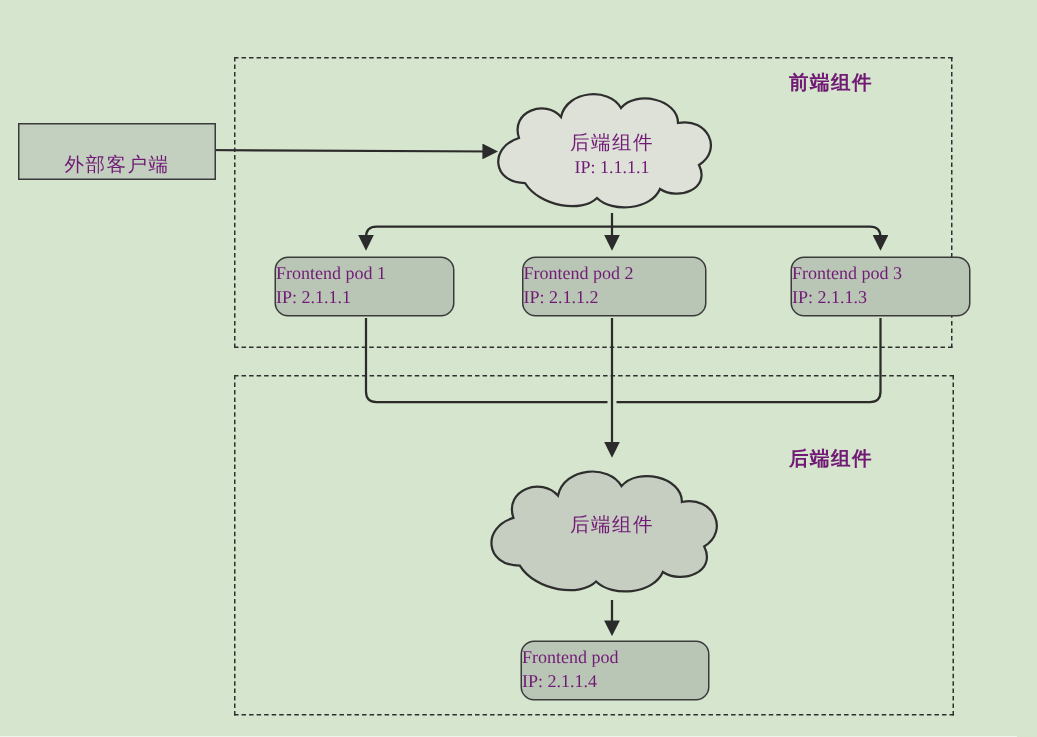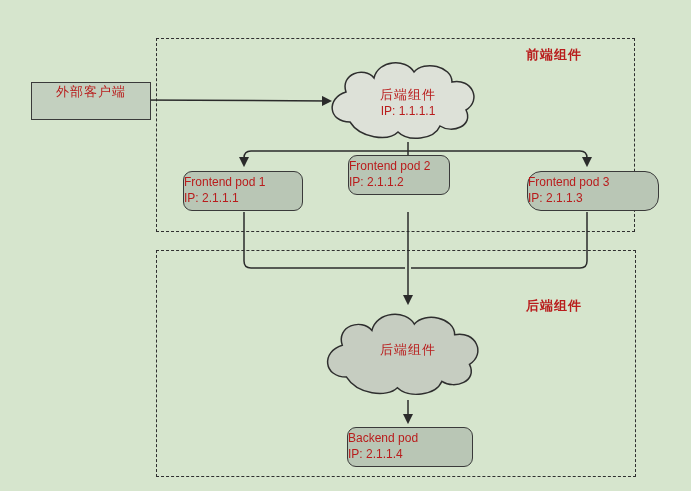--- a/index.html
+++ b/index.html
@@ -3,22 +3,22 @@
 <meta charset="utf-8">
 <title>Kubernetes Frontend/Backend Diagram</title>
 <style>
   html, body { margin: 0; padding: 0; background: #ffffff; }
   .canvas {
     position: relative;
     width: 691px;
     height: 491px;
     background: #d6e5cd;
     overflow: hidden;
-    font-family: Liberation Sans, sans-serif;
-    color: #b91c1c;
+    font-family: Liberation Serif, serif;
+    color: #701a75;
   }
   .layer {
     position: absolute;
     left: 0; top: 0;
   }
   .group-box {
     position: absolute;
     border: 1.5px dashed #2f2f2f;
     background: transparent;
     box-sizing: border-box;
@@ -27,30 +27,29 @@
     position: absolute;
     width: 96px;
     text-align: center;
     font-size: 13px;
     font-weight: bold;
     letter-spacing: 1px;
   }
   .client-box {
     position: absolute;
     left: 12px; top: 82px;
-    width: 120px; height: 38px;
+    width: 132px; height: 38px;
     background: #c3d0bf;
     border: 1.5px solid #3a3a3a;
     box-sizing: border-box;
     display: flex;
-    align-items: flex-start;
+    align-items: flex-end;
     justify-content: center;
     font-size: 13px;
     letter-spacing: 1px;
-    margin-left: 19px;
   }
   .pod {
     position: absolute;
     height: 40px;
     background: #b9c6b5;
     border: 1.5px solid #3a3a3a;
     border-radius: 9px;
     box-sizing: border-box;
     display: flex;
     flex-direction: column;
@@ -115,27 +114,27 @@
     <div class="svc-ip">IP: 1.1.1.1</div>
   </div>
   <div class="cloud-label" style="left:338px; top:342px;">
     <div class="svc-name">后端组件</div>
   </div>
 
   <div class="pod" style="left:183px; top:171px; width:120px;">
     <div class="pod-name">Frontend pod 1</div>
     <div class="pod-ip">IP: 2.1.1.1</div>
   </div>
-  <div class="pod" style="left:348px; top:155px; width:102px;">
+  <div class="pod" style="left:348px; top:171px; width:123px;">
     <div class="pod-name">Frontend pod 2</div>
     <div class="pod-ip">IP: 2.1.1.2</div>
   </div>
-  <div class="pod" style="left:527px; top:171px; width:132px;border-radius:14px;">
+  <div class="pod" style="left:527px; top:171px; width:120px;">
     <div class="pod-name">Frontend pod 3</div>
     <div class="pod-ip">IP: 2.1.1.3</div>
   </div>
 
   <div class="pod" style="left:347px; top:427px; width:126px;">
-    <div class="pod-name">Backend pod</div>
+    <div class="pod-name">Frontend pod</div>
     <div class="pod-ip">IP: 2.1.1.4</div>
   </div>
 
 </div>
 
 </body></html>

